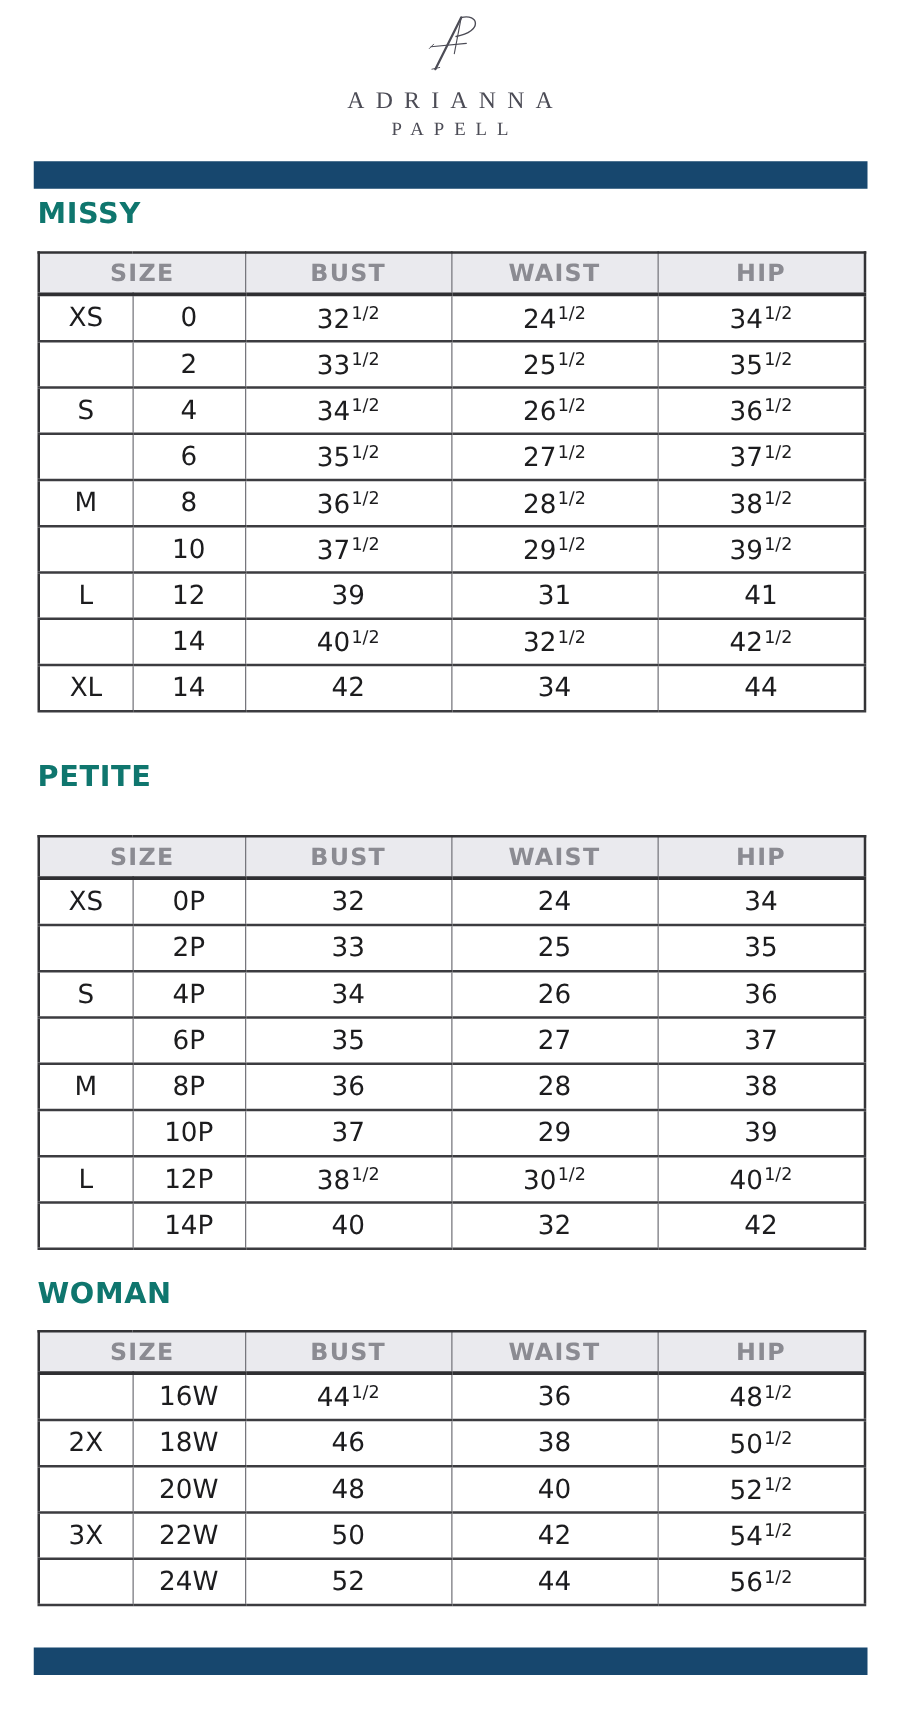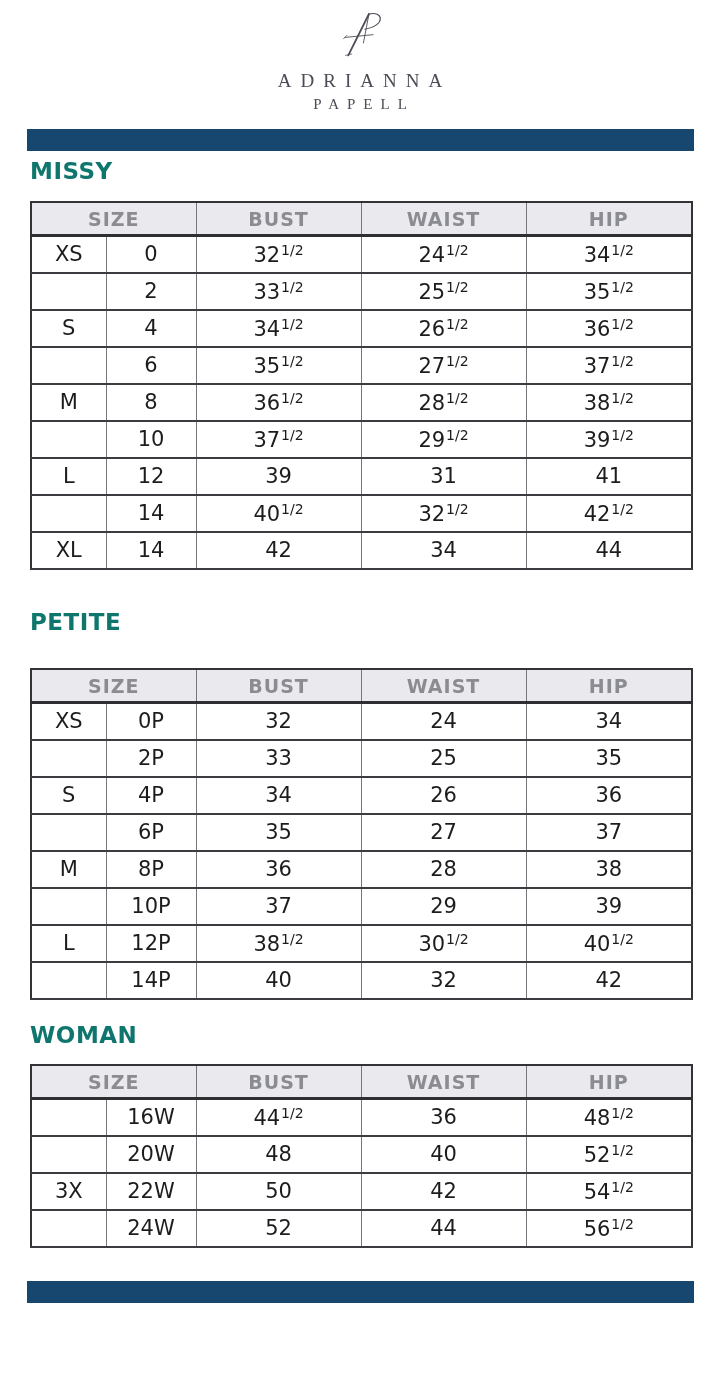--- a/index.html
+++ b/index.html
@@ -282,20 +282,27 @@
     </thead>
     <tbody>
         <tr>
           <td class="c-size"></td>
           <td class="c-size">16W</td>
           <td class="c-val">44<sup class="frac">1/2</sup></td>
           <td class="c-val">36</td>
           <td class="c-val">48<sup class="frac">1/2</sup></td>
         </tr>
         <tr>
+          <td class="c-size">2X</td>
+          <td class="c-size">18W</td>
+          <td class="c-val">46</td>
+          <td class="c-val">38</td>
+          <td class="c-val">50<sup class="frac">1/2</sup></td>
+        </tr>
+        <tr>
           <td class="c-size"></td>
           <td class="c-size">20W</td>
           <td class="c-val">48</td>
           <td class="c-val">40</td>
           <td class="c-val">52<sup class="frac">1/2</sup></td>
         </tr>
         <tr>
           <td class="c-size">3X</td>
           <td class="c-size">22W</td>
           <td class="c-val">50</td>

